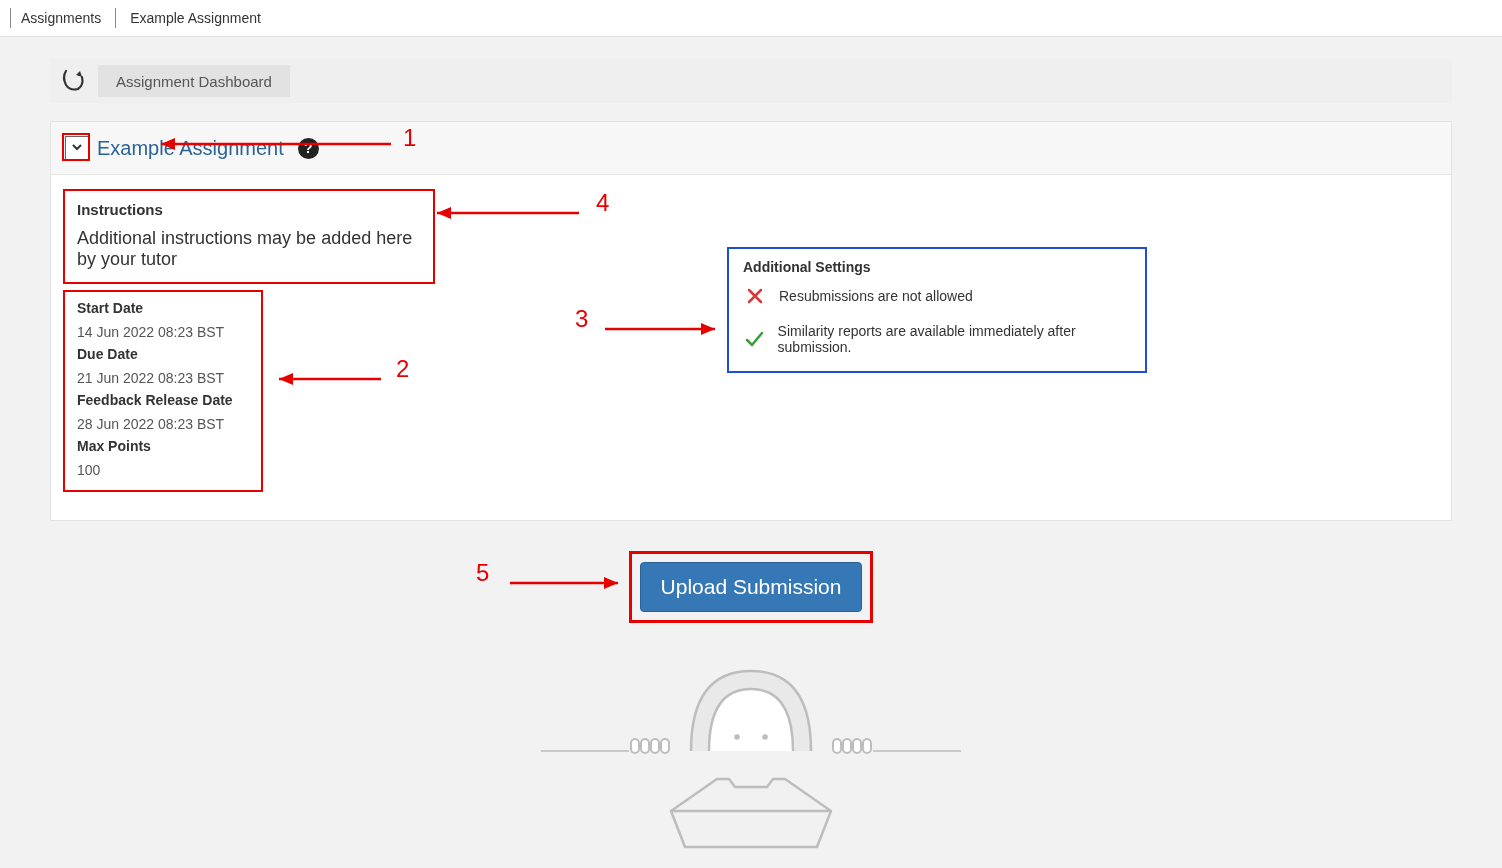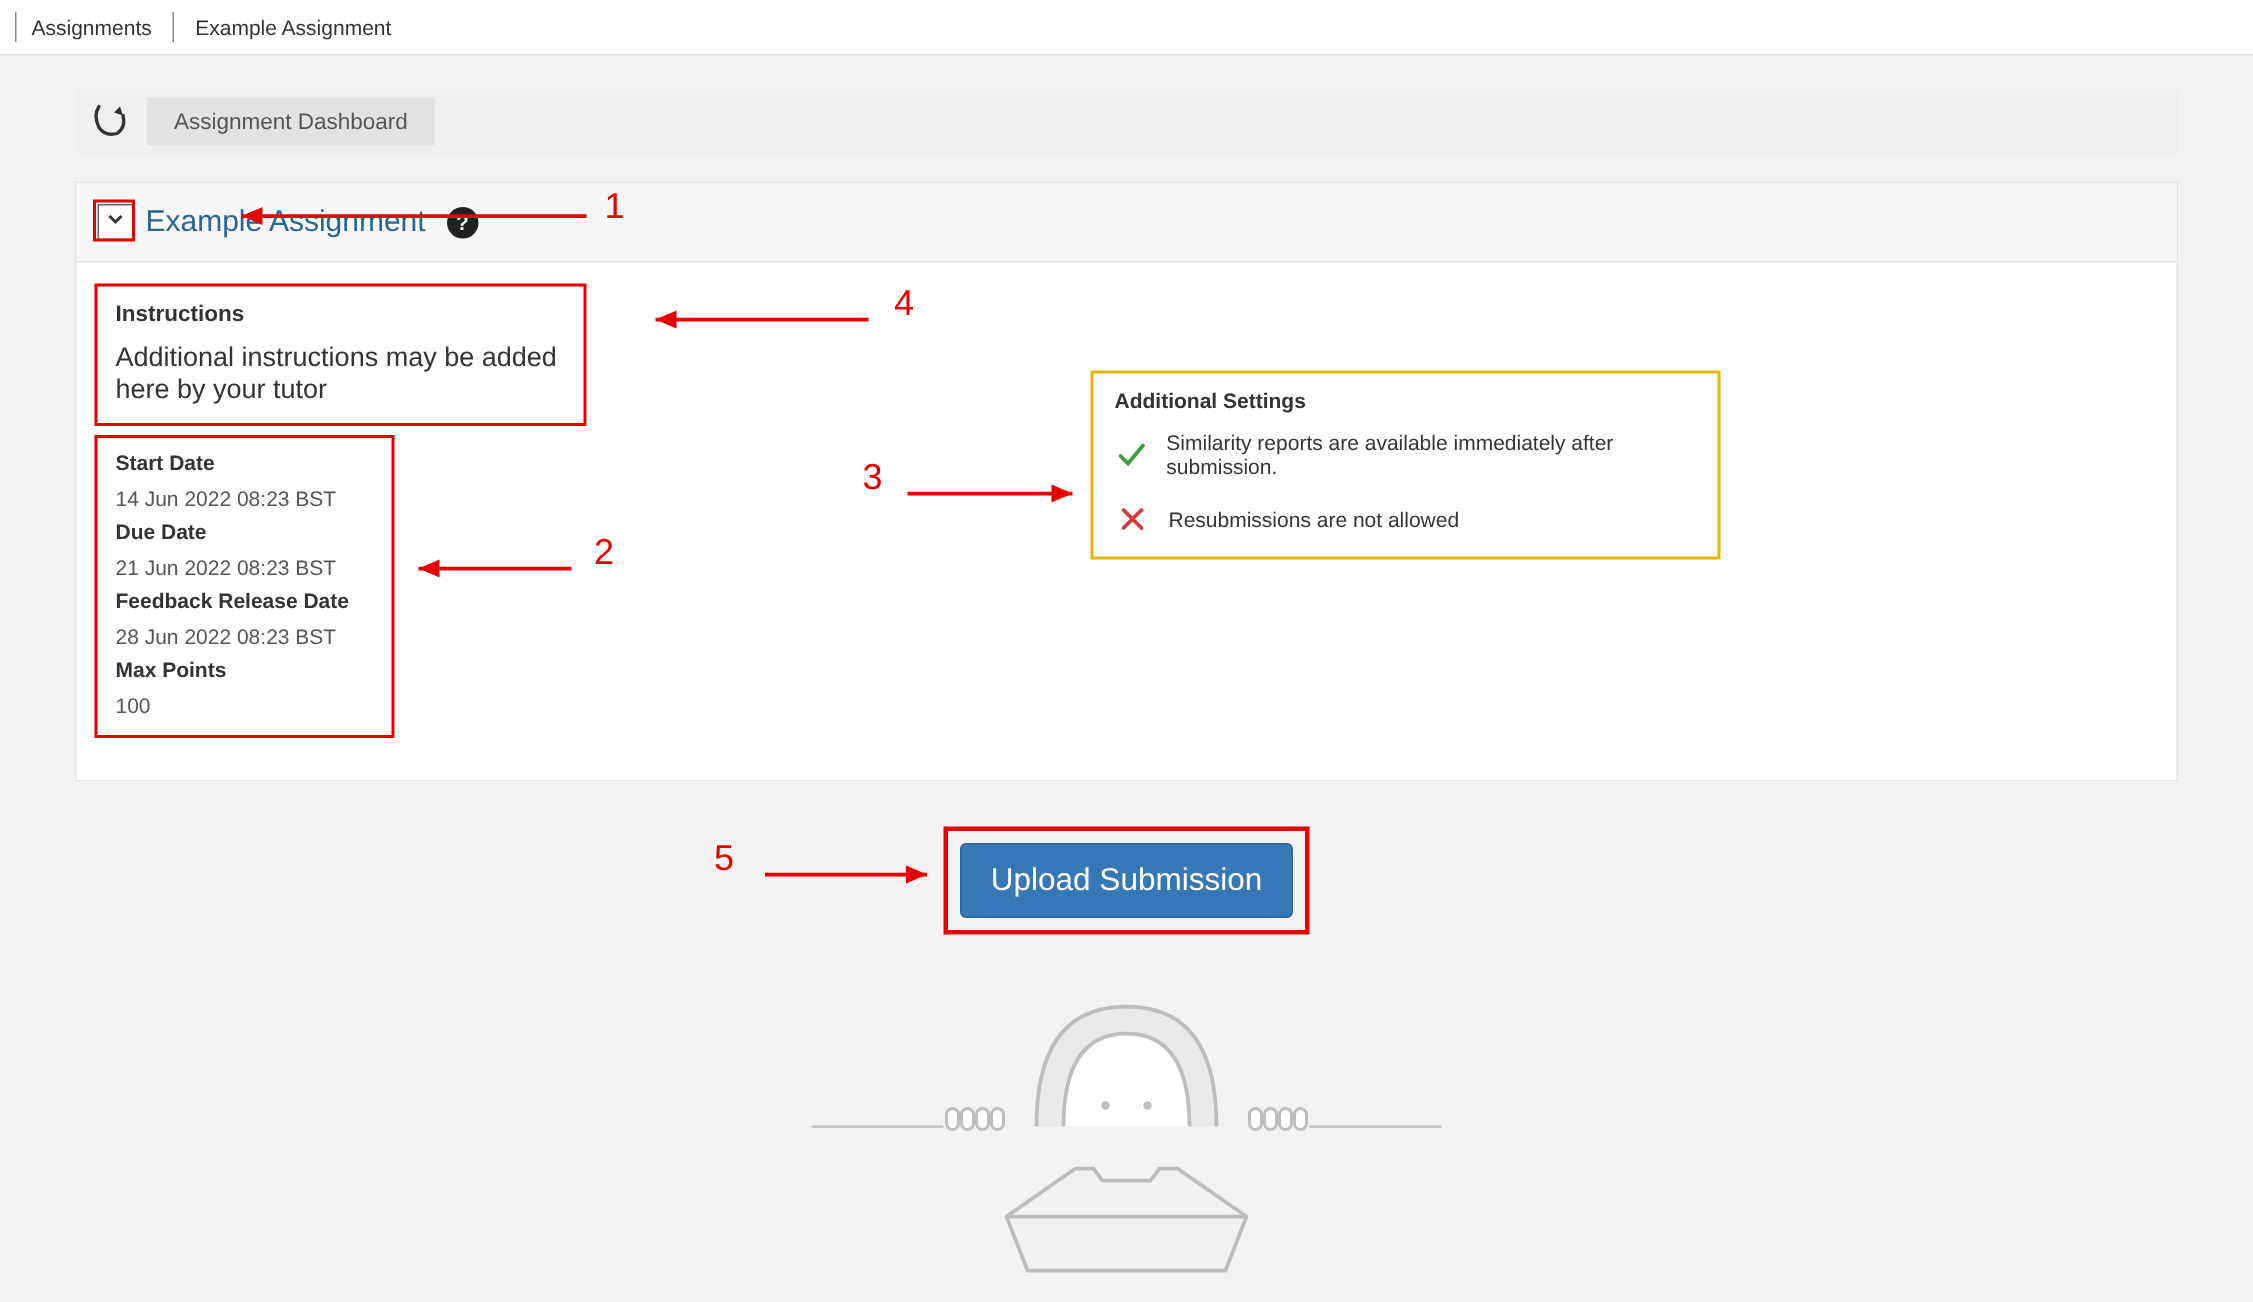--- a/index.html
+++ b/index.html
@@ -98,21 +98,21 @@
     margin-left: 14px;
     cursor: pointer;
   }
   
   .card-body {
     padding: 14px 14px 28px 14px;
     position: relative;
   }
   .instructions-box {
     border: 2px solid #e60000;
-    width: 328px;
+    width: 372px;
     padding: 10px 12px 12px 12px;
     margin-left: -2px;
   }
   .instructions-box .label {
     font-weight: bold;
     font-size: 15px;
     margin-bottom: 10px;
   }
   .instructions-box .text {
     font-size: 18px;
@@ -133,21 +133,21 @@
   .dates-box .k:first-child { margin-top: 0; }
   .dates-box .v {
     margin-top: 8px;
     color: #555;
   }
   .settings-box {
     position: absolute;
     left: 676px;
     top: 72px;
     width: 420px;
-    border: 2px solid #eab308;
+    border: 2px solid #1d4ed8;
     padding: 10px 14px 16px 14px;
     font-size: 14px;
   }
   .settings-box .label {
     font-weight: bold;
     margin-bottom: 12px;
   }
   .settings-row {
     display: flex;
     align-items: center;
@@ -263,34 +263,34 @@
         <div class="k">Feedback Release Date</div>
         <div class="v">28 Jun 2022 08:23 BST</div>
         <div class="k">Max Points</div>
         <div class="v">100</div>
       </div>
 
       <div class="settings-box">
         <div class="label">Additional Settings</div>
         <div class="settings-row">
           <span class="icon">
+            <svg width="18" height="18" viewBox="0 0 18 18">
+                <path d="M3 3 L15 15 M15 3 L3 15" fill="none" stroke="#d43a3a" stroke-width="2.5" stroke-linecap="round"></path>
+              </svg>
+          </span>
+          <span>Resubmissions are not allowed</span>
+        </div>
+        <div class="settings-row">
+          <span class="icon">
             <svg width="20" height="20" viewBox="0 0 20 20">
                 <path d="M3 11 L8 16 L18 4" fill="none" stroke="#3a9d3a" stroke-width="2.5" stroke-linecap="round"></path>
               </svg>
           </span>
           <span>Similarity reports are available immediately after submission.</span>
         </div>
-        <div class="settings-row">
-          <span class="icon">
-            <svg width="18" height="18" viewBox="0 0 18 18">
-                <path d="M3 3 L15 15 M15 3 L3 15" fill="none" stroke="#d43a3a" stroke-width="2.5" stroke-linecap="round"></path>
-              </svg>
-          </span>
-          <span>Resubmissions are not allowed</span>
-        </div>
       </div>
 
       <svg style="position:absolute; left:368px; top:24px; pointer-events:none;" width="180" height="30">
         <line x1="160" y1="14" x2="18" y2="14" stroke="#e60000" stroke-width="2.5"></line>
         <polygon points="18,14 32,8 32,20" fill="#e60000"></polygon>
       </svg>
       <span class="annot-num" style="left:545px; top:14px;">4</span>
 
       <svg style="position:absolute; left:210px; top:190px; pointer-events:none;" width="140" height="30">
         <line x1="120" y1="14" x2="18" y2="14" stroke="#e60000" stroke-width="2.5"></line>

